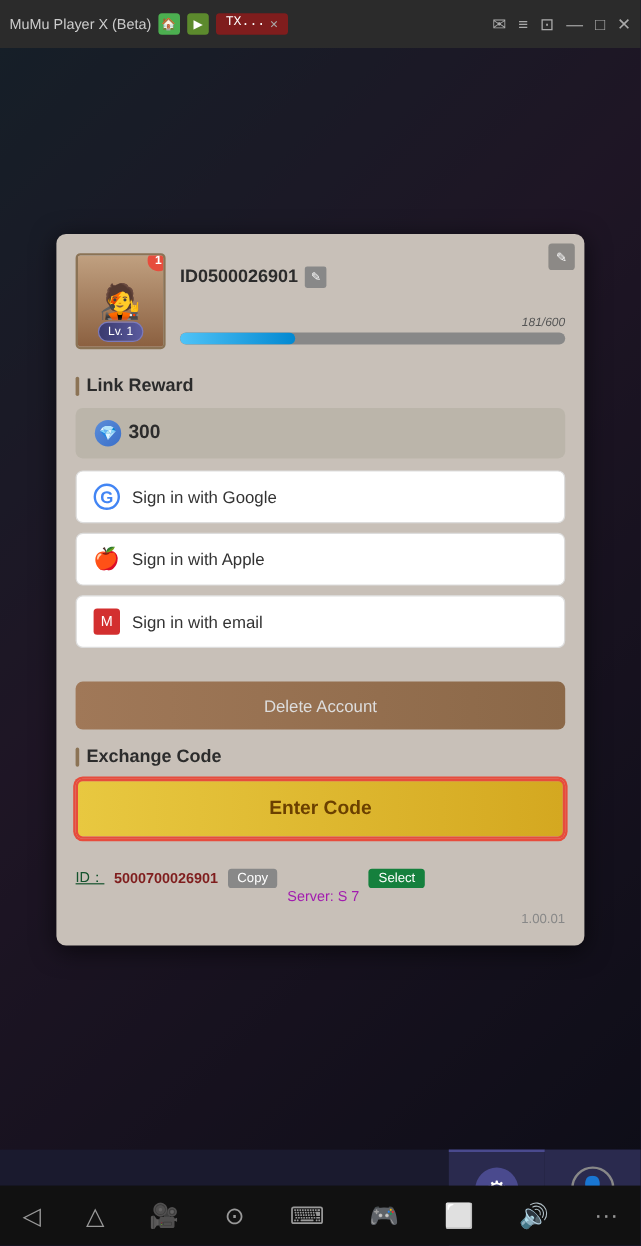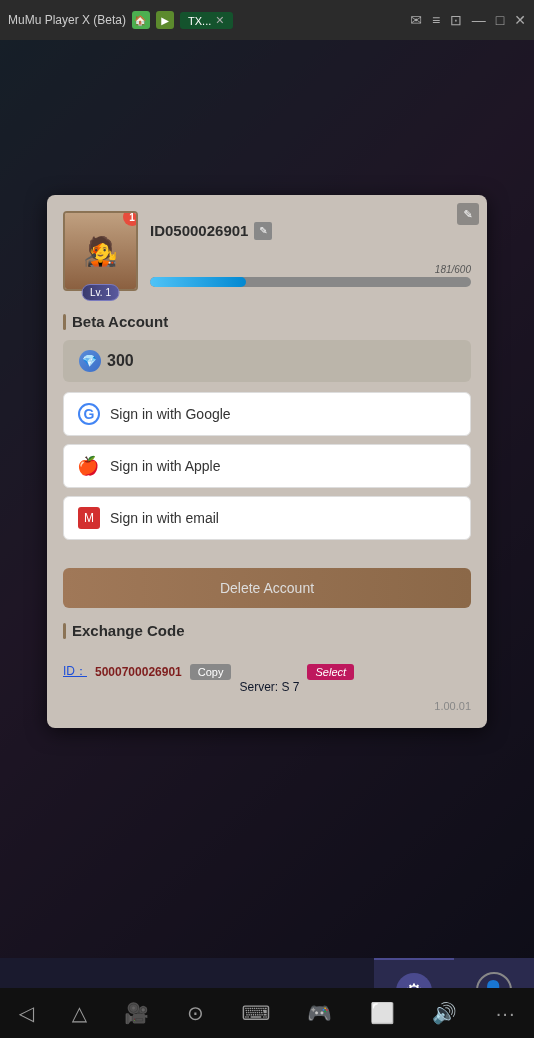--- a/index.html
+++ b/index.html
@@ -39,28 +39,29 @@
       height: 18px;
       background: #4CAF50;
       border-radius: 3px;
       display: flex;
       align-items: center;
       justify-content: center;
       font-size: 10px;
       color: white;
     }
     .tab-active {
-      background: #14532d;
+      background: #7f1d1d;
       padding: 2px 8px;
       border-radius: 3px;
       color: white;
       font-size: 11px;
       display: flex;
-      align-items: flex-end;
+      align-items: flex-start;
       gap: 4px;
+      font-family: Liberation Mono, monospace;
     }
     .tab-x {
       color: #aaa;
       font-size: 11px;
       cursor: pointer;
     }
     .title-bar-right {
       display: flex;
       align-items: center;
       gap: 10px;
@@ -144,21 +145,21 @@
       border-radius: 50%;
       color: white;
       font-size: 10px;
       display: flex;
       align-items: center;
       justify-content: center;
       font-weight: bold;
     }
     .level-badge {
       position: absolute;
-      bottom: 0;
+      bottom: 16px;
       left: 50%;
       transform: translateX(-50%);
       background: linear-gradient(90deg, #3a3a6e, #5a5a9e);
       border: 1px solid #7a7abe;
       color: white;
       font-size: 10px;
       padding: 2px 8px;
       border-radius: 10px;
       white-space: nowrap;
     }
@@ -388,49 +389,48 @@
     
     .footer-row {
       display: flex;
       align-items: center;
       gap: 8px;
       font-size: 12px;
       color: #555;
       margin-bottom: 6px;
     }
     .id-label {
-      color: #1d4ed8;
+      color: #14532d;
       text-decoration: underline;
     }
     .id-value {
       color: #7f1d1d;
       font-weight: bold;
     }
     .copy-btn {
       background: #888;
       color: white;
       border: none;
       border-radius: 3px;
       padding: 2px 8px;
       font-size: 11px;
       cursor: pointer;
     }
     .server-label {
-      color: #0f172a;
+      color: #a21caf;
       margin-top: 31px;
     }
     .select-btn {
-      background: #be185d;
+      background: #15803d;
       color: white;
       border: none;
       border-radius: 3px;
       padding: 2px 8px;
       font-size: 11px;
       cursor: pointer;
-      font-style: italic;
     }
     .version-text {
       text-align: right;
       font-size: 11px;
       color: #888;
     }
 
     
     .bottom-nav {
       position: absolute;
@@ -566,21 +566,21 @@
           </div>
         </div>
       </div>
       <div class="edit-profile-btn">✎</div>
     </div>
 
 
     <div class="link-account-section">
       <div class="section-title">
         <div class="section-bar"></div>
-        <span>Beta Account</span>
+        <span>Link Reward</span>
       </div>
 
       
       <div class="reward-row">
         <div class="reward-gems">
           <div class="gem-icon">💎</div>
           <span>300</span>
         </div>
       </div>
 
@@ -607,20 +607,23 @@
         <span>Delete Account</span>
       </button>
     </div>
 
     <div class="exchange-section">
       <div class="section-title">
         <div class="section-bar"></div>
         <span>Exchange Code</span>
       </div>
 
+      <button class="enter-code-btn">
+        <span>Enter Code</span>
+      </button>
     </div>
 
     <div class="footer-row">
       <span class="id-label">ID：</span>
       <span class="id-value">5000700026901</span>
       <button class="copy-btn">
         <span>Copy</span>
       </button>
       <span class="server-label">Server: S 7</span>
       <button class="select-btn">

